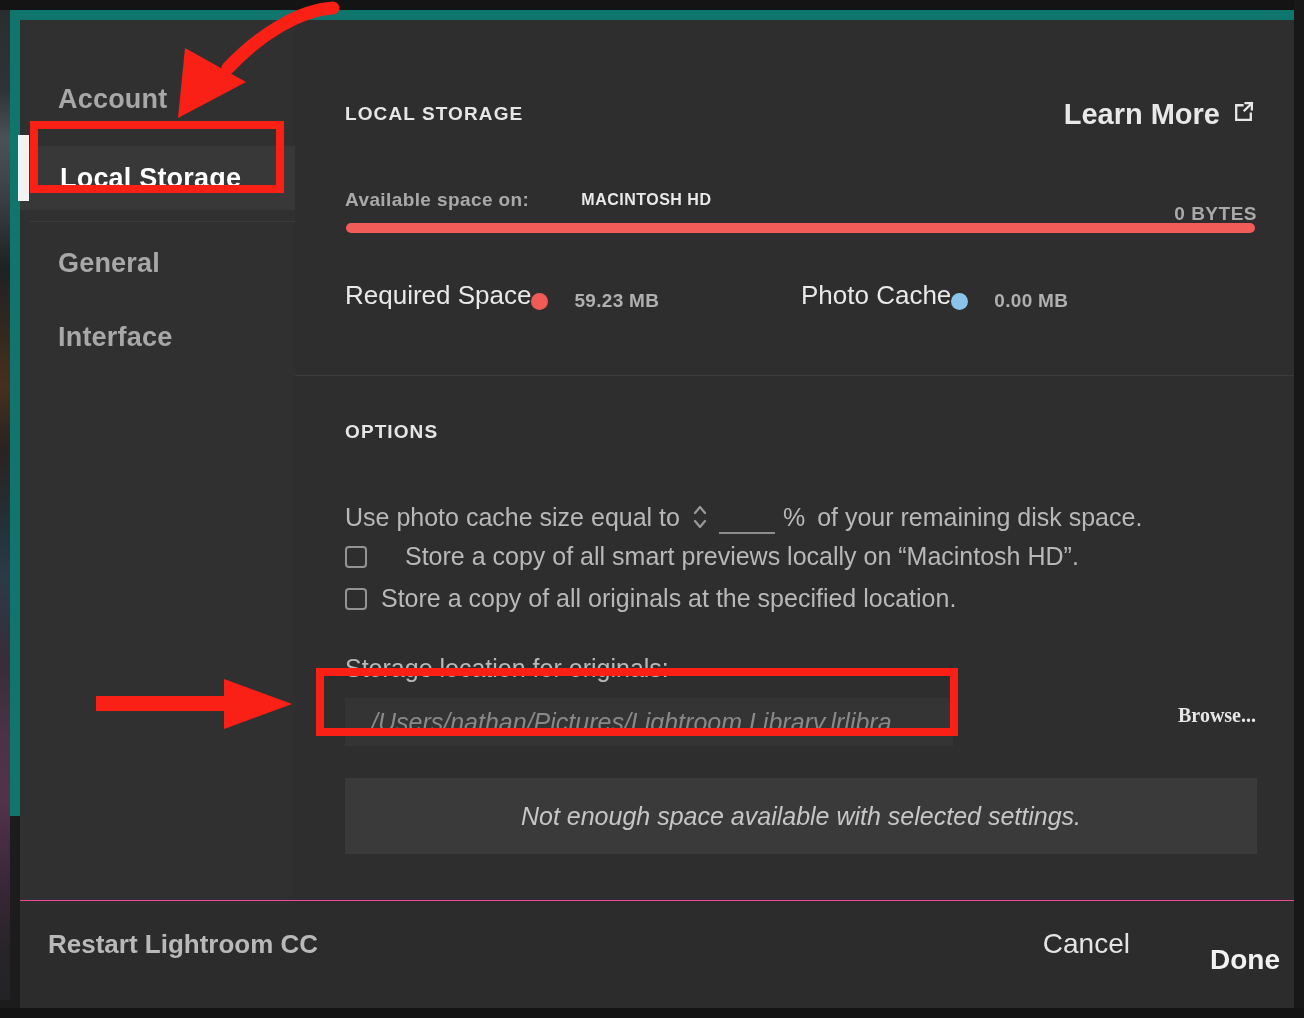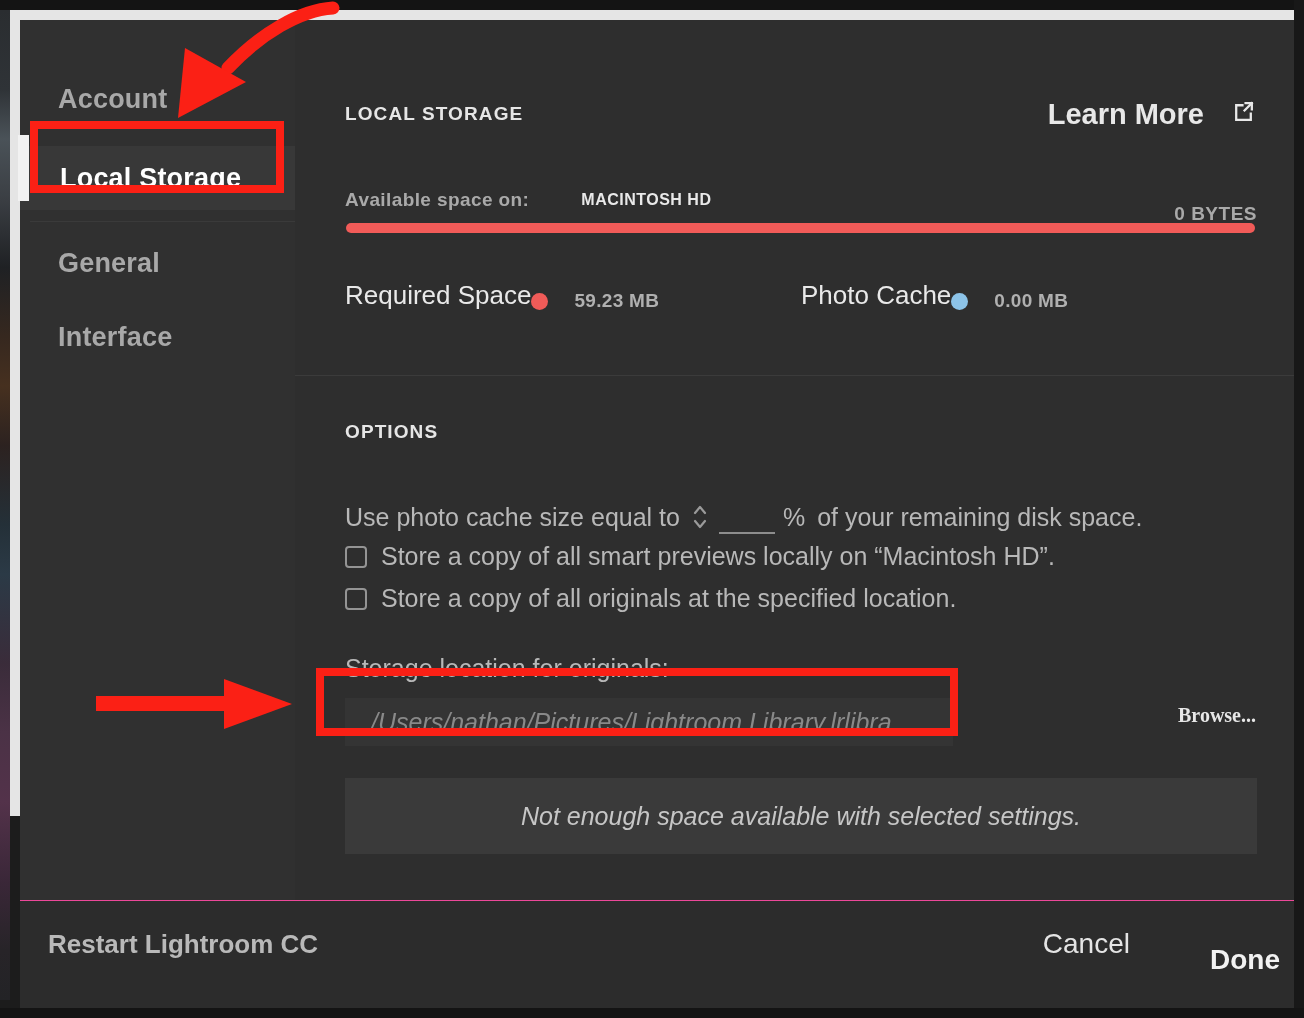--- a/index.html
+++ b/index.html
@@ -41,21 +41,21 @@
     left: 0; top: 0;
     width: 10px; height: 10px;
     background: #151515;
   }
 
   
   .dialog {
     position: absolute;
     left: 10px; top: 10px;
     width: 1284px; height: 806px;
-    background: #e5e5e5;
+    background: #0f766e;
   }
   .topband {
     position: absolute;
     left: 0; top: 0;
     width: 1304px; height: 10px;
     background: #141414;
   }
   .rightband {
     position: absolute;
     right: 0; top: 0;
@@ -129,21 +129,21 @@
     letter-spacing: 1.1px;
   }
   #local-storage-label { left: 50px; top: 83px; }
   #options-label       { left: 50px; top: 401px; }
 
   .learn-more {
     position: absolute;
     right: 48px; top: 78px;
     display: flex;
     align-items: center;
-    gap: 27px;
+    gap: 11px;
     font-size: 29px;
     font-weight: bold;
     color: #e8e8e8;
     cursor: pointer;
   }
   .ext-icon { display: block; }
 
   .avail-row {
     position: absolute;
     left: 50px; top: 155px;
@@ -257,21 +257,21 @@
 
   .check-row {
     position: absolute;
     left: 50px;
     display: flex;
     align-items: center;
     font-size: 25px;
     color: #b8b8b8;
     cursor: pointer;
   }
-  #check-row-previews { top: 522px; }
+  #check-row-previews { top: 522px; gap: 24px; }
   #check-row-originals { top: 564px; }
   .checkbox {
     width: 22px; height: 22px;
     border: 2px solid #949494;
     border-radius: 4px;
     margin-right: 14px;
     box-sizing: border-box;
     background: transparent;
     flex: none;
   }

